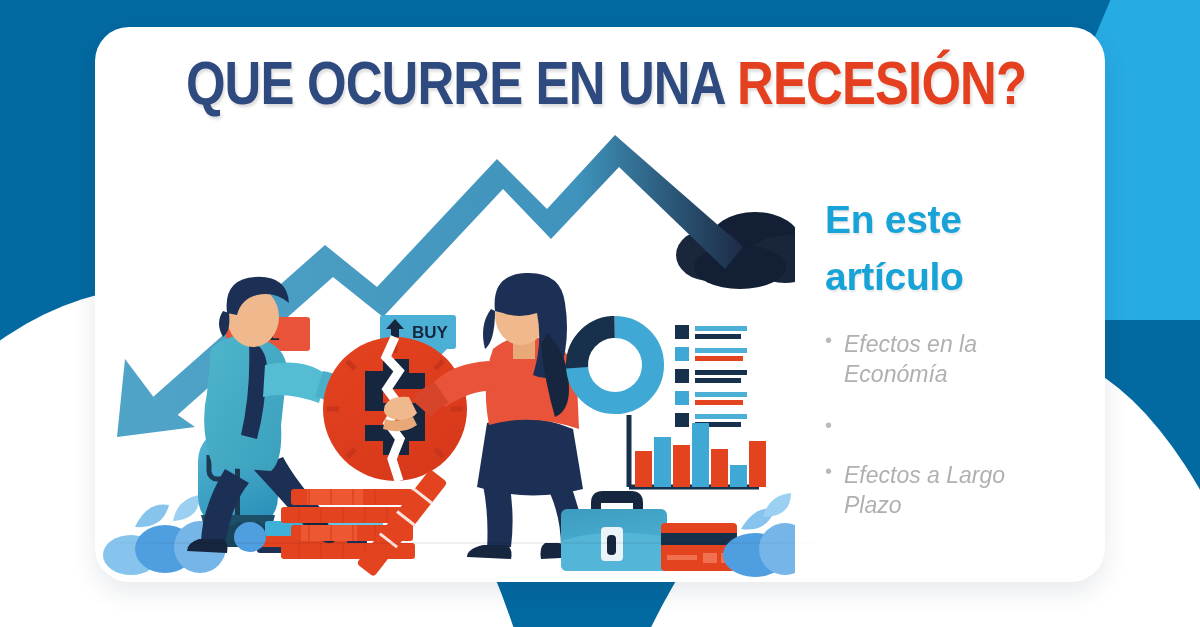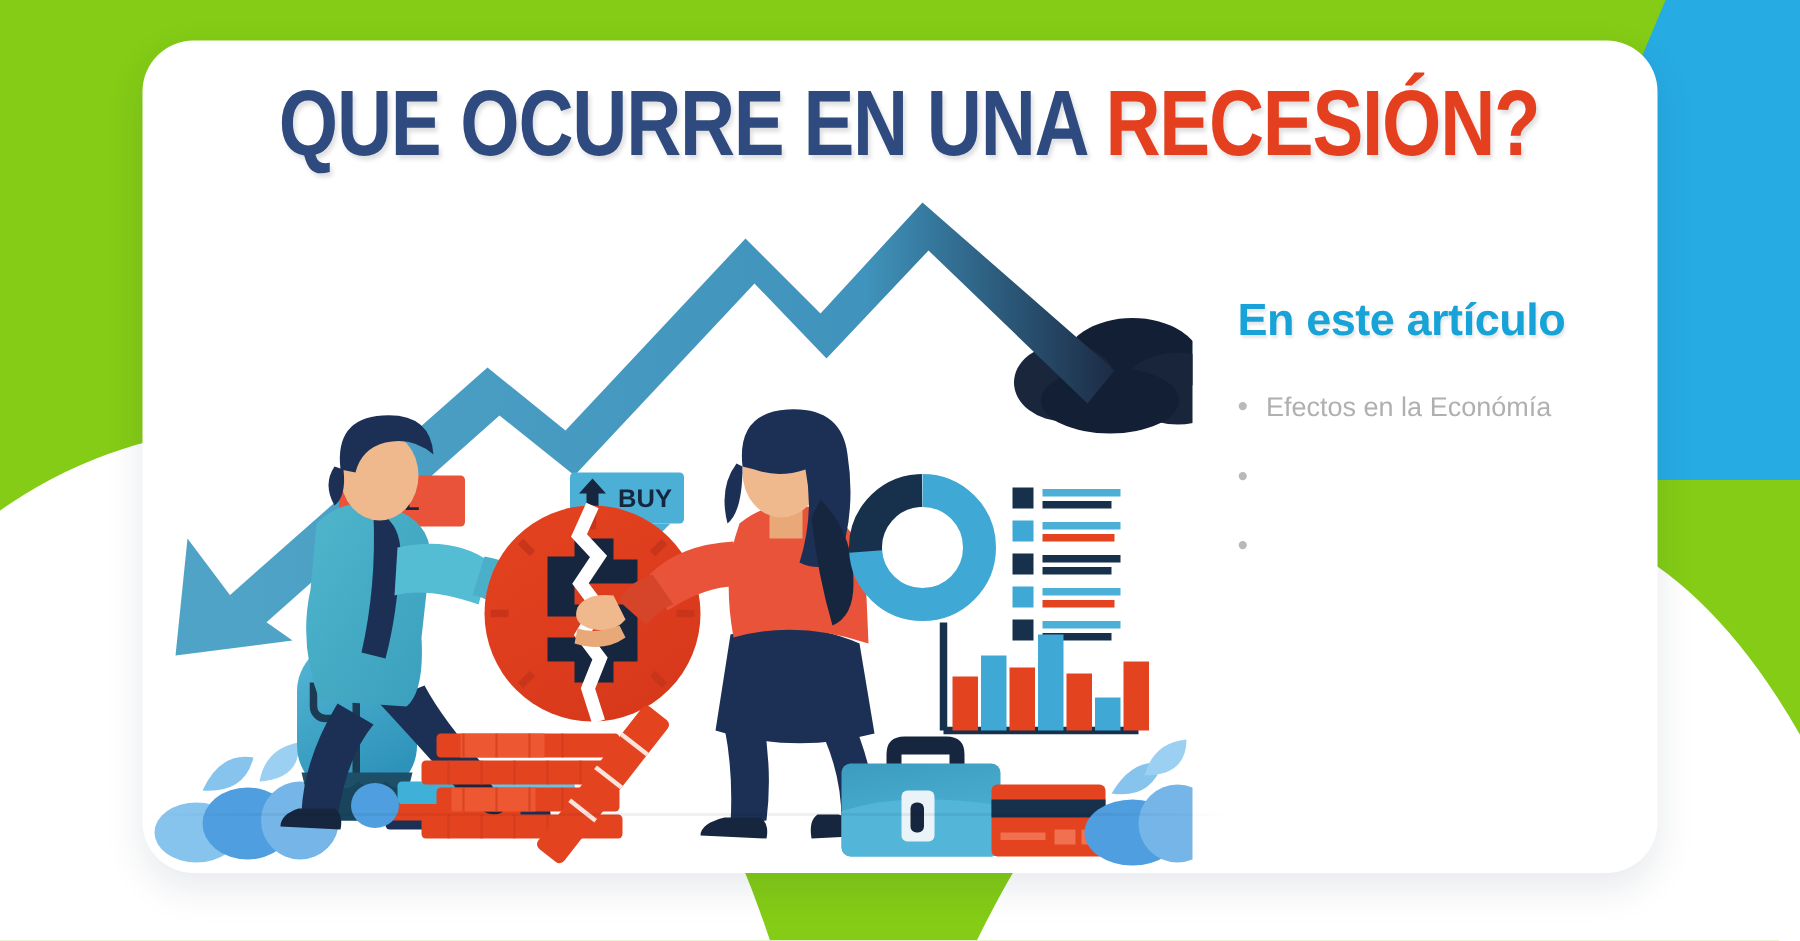--- a/index.html
+++ b/index.html
@@ -58,48 +58,49 @@
 
   
   .illus{ position:absolute; left:0; top:70px; width:700px; height:485px; }
   .illus svg{ display:block; }
 
   
   .rightcol{
     position:absolute; left:730px; top:165px; width:280px;
   }
   .rc-head{
-    color:#17A3D8; font-size:30px; font-weight:bold; line-height:1.45;
+    color:#17A3D8; font-size:39px; font-weight:bold; line-height:1.45;
     text-shadow:1px 2px 2px rgba(0,0,0,0.10);
     letter-spacing:-0.3px;
   }
   .bullets{ margin-top:24px; }
   .bullet{
     display:flex; align-items:flex-start;
     margin-bottom:24px;
   }
   .bullet .dot{
     color:#b9b9b9; font-size:20px; line-height:22px;
     margin-right:12px; flex:0 0 auto;
   }
   .bullet .btxt{
-    color:#b0b0b0; font-size:18px; line-height:1.32;
+    color:#b0b0b0; font-size:23px; line-height:1.32;
     max-width:215px;
+    font-style:italic;
   }
 
   
   .ground{
     position:absolute; left:0; bottom:38px; width:1010px; height:2px;
     background:linear-gradient(90deg, rgba(0,0,0,0) 0%, rgba(0,0,0,0.06) 10%, rgba(0,0,0,0.06) 62%, rgba(0,0,0,0) 72%);
   }
 </style>
 </head>
 <body>
 
-<div id="stage" style="background: #84cc16;">
+<div id="stage" style="background: #0369a1;">
 
   <div class="bg-cyan-right"></div>
   <div class="bg-white-bl"></div>
   <div class="bg-white-br"></div>
 
   <div class="card">
 
     <div class="title">
       <span class="t-blue" style="color: rgb(46, 74, 126);">QUE OCURRE EN UNA </span><span class="t-red" style="color: rgb(228, 64, 31);">RECESIÓN?</span>
     </div>
@@ -371,19 +372,20 @@
       <div class="bullets">
         <div class="bullet">
           <span class="dot">•</span>
           <span class="btxt" style="color: rgb(176, 176, 176);"><span>Efectos en la</span> <span>Económía</span></span>
         </div>
         <div class="bullet">
           <span class="dot">•</span>
         </div>
         <div class="bullet">
           <span class="dot">•</span>
+          <span class="btxt" style="color: rgb(176, 176, 176);"><span>Efectos a Largo Plazo</span><span></span></span>
         </div>
       </div>
     </div>
 
     <div class="ground"></div>
   </div>
 </div>
 
 </body></html>

